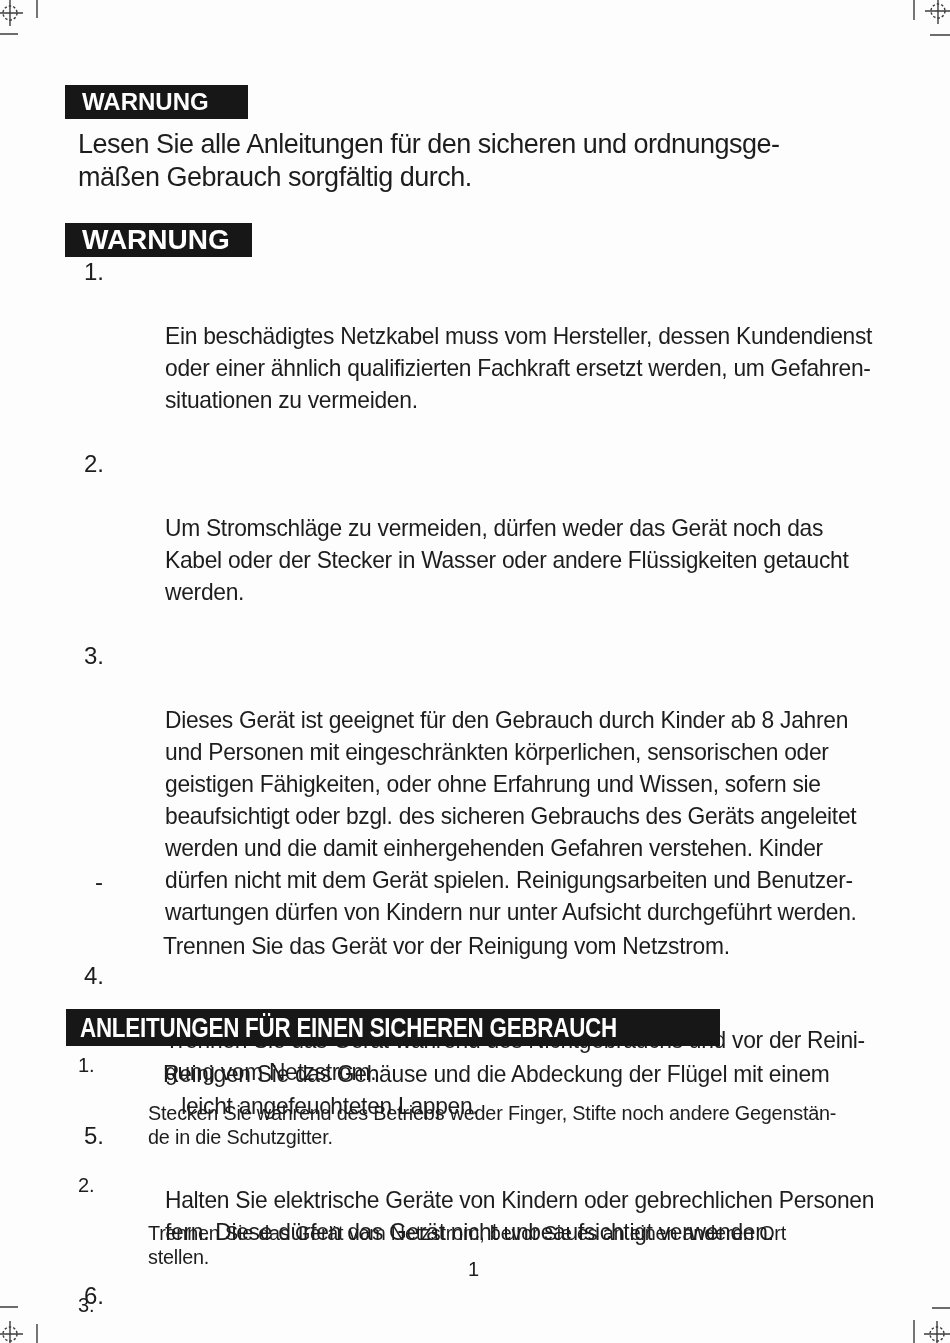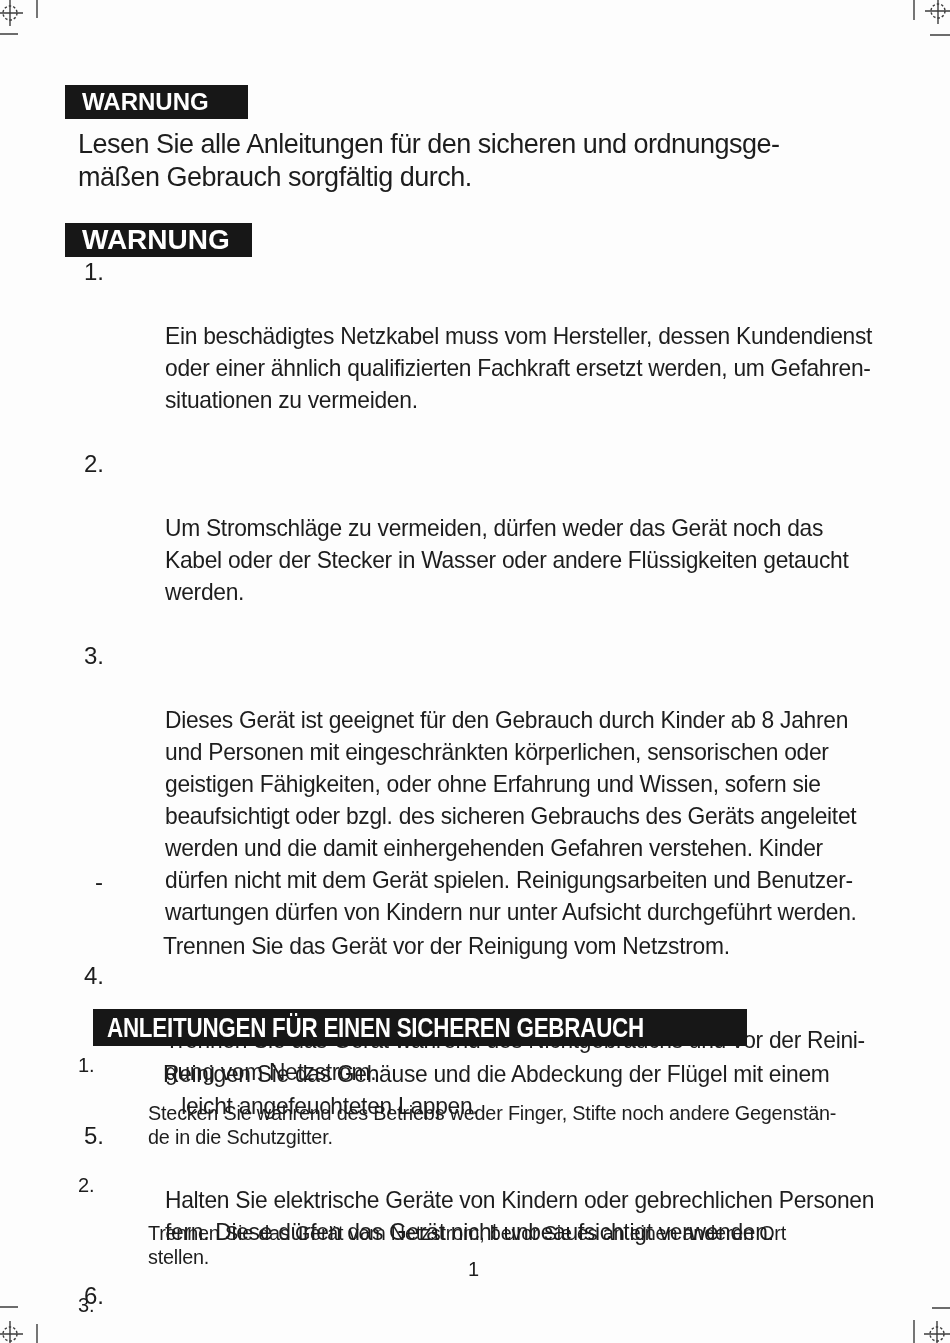--- a/index.html
+++ b/index.html
@@ -14,21 +14,21 @@
   .marks{position:absolute;left:0;top:0;pointer-events:none;}
   .hdr{
     position:absolute;
     background:#171717;color:#ffffff;
     font-weight:bold;white-space:nowrap;overflow:visible;
   }
   #caution-box{left:65px;top:85px;width:183px;height:34px;
     font-size:24px;line-height:34px;padding-left:17px;box-sizing:border-box;}
   #warning-box{left:65px;top:223px;width:187px;height:34px;
     font-size:28px;line-height:34px;padding-left:17px;box-sizing:border-box;}
-  #safe-box{left:66px;top:1009px;width:654px;height:37px;box-sizing:border-box;padding-left:14px;margin-left:27px;}
+  #safe-box{left:66px;top:1009px;width:654px;height:37px;box-sizing:border-box;padding-left:14px;}
   #safe-box .stretch{
     display:inline-block;font-size:28px;line-height:37px;font-weight:bold;
     transform:scaleX(0.80);transform-origin:0 50%;letter-spacing:-0.3px;white-space:pre;}
   #caution-body{
     position:absolute;left:78px;top:128px;
     font-size:27px;line-height:33px;letter-spacing:-0.5px;
     white-space:pre;}
   .list{position:absolute;list-style:none;margin:0;padding:0;}
   .list li{position:relative;white-space:pre;}
   .list .num{position:absolute;top:0;}

